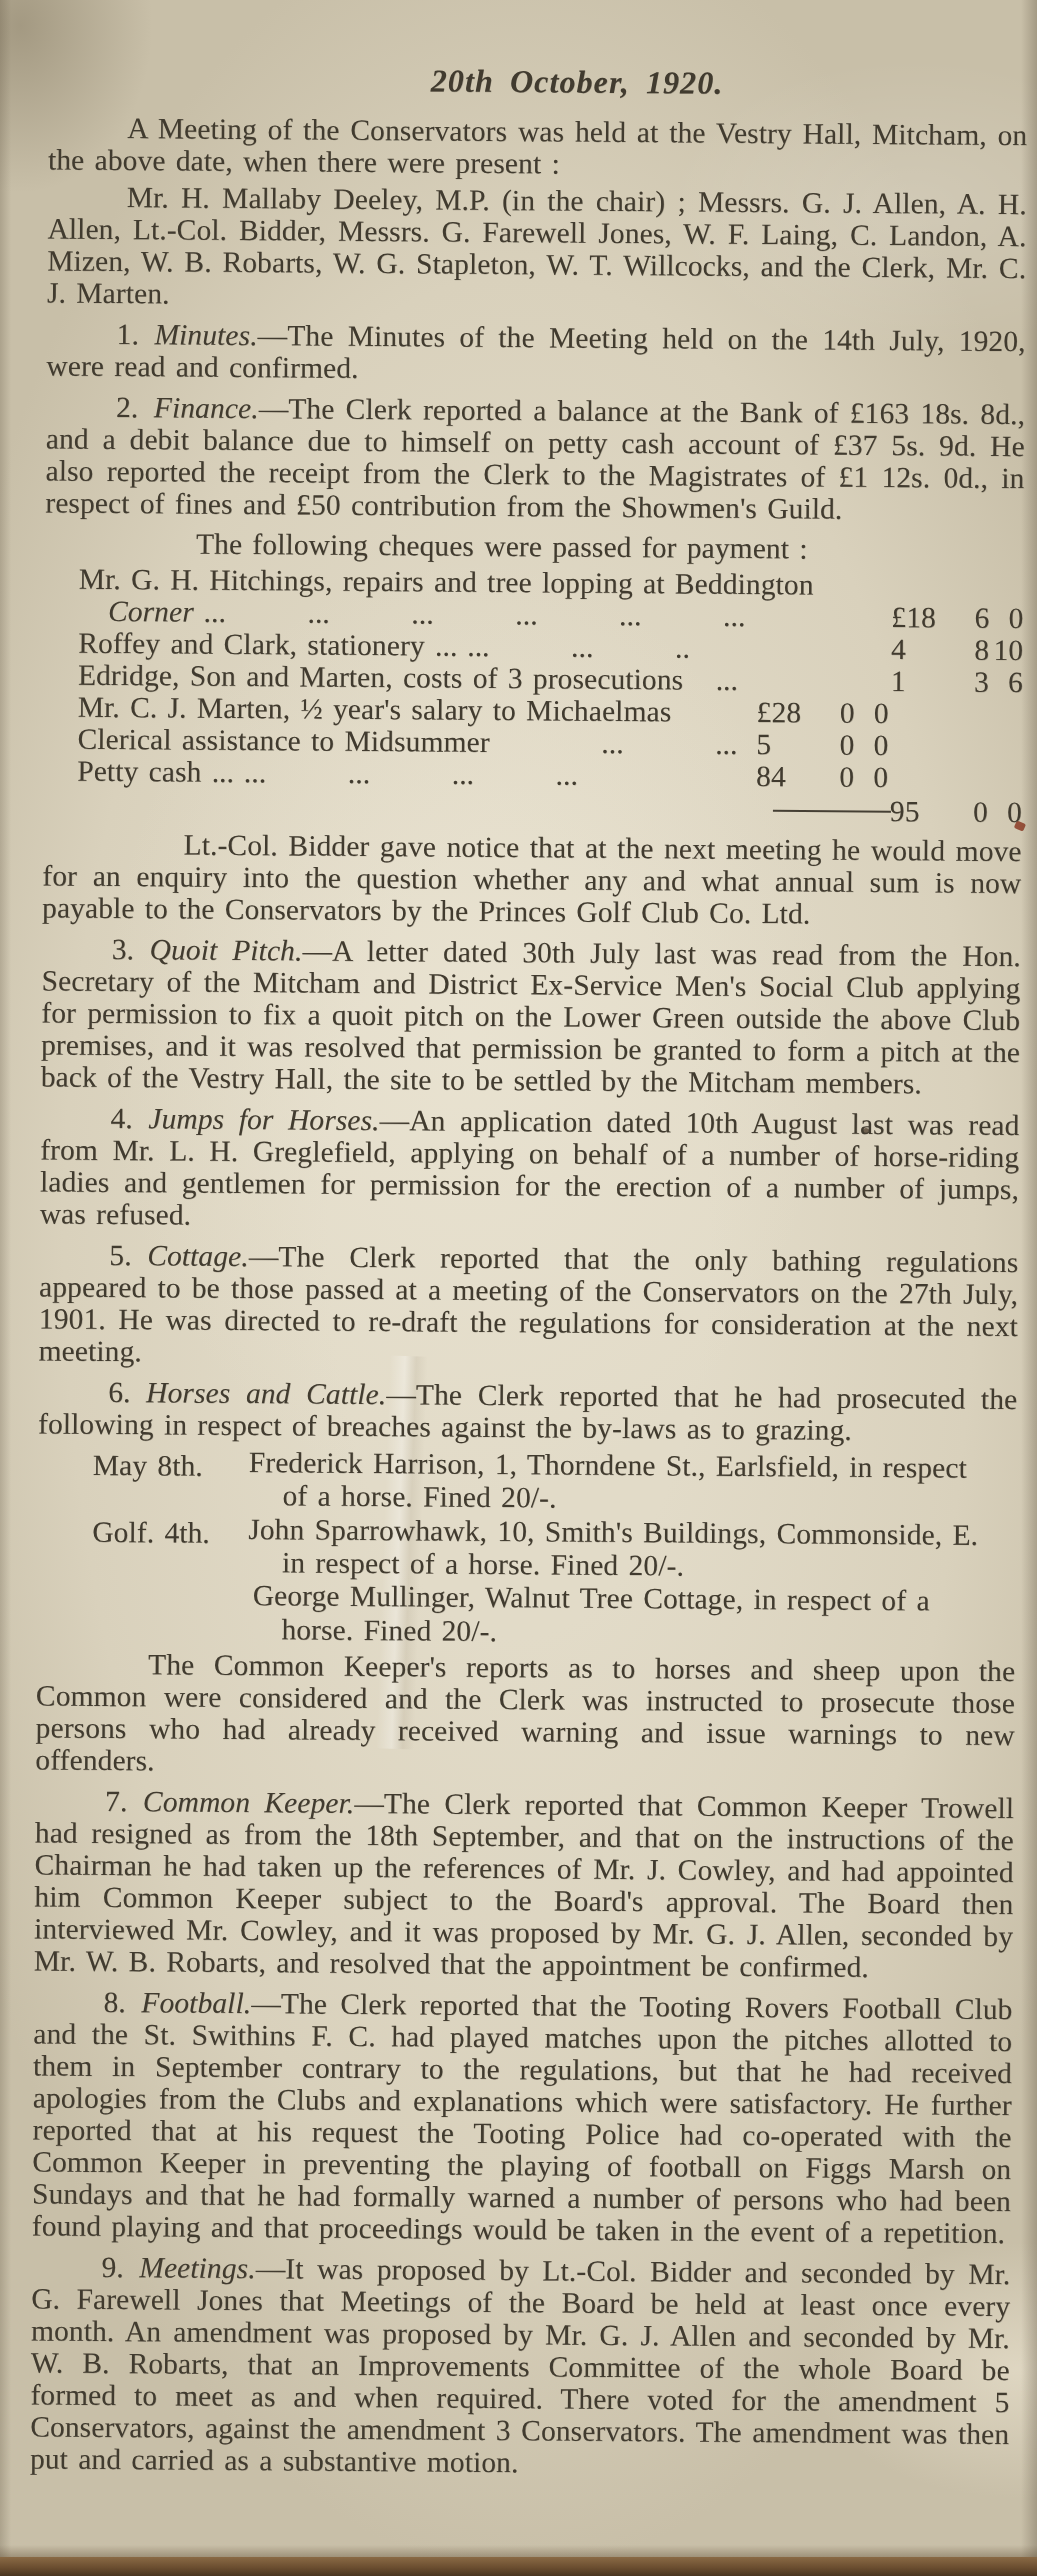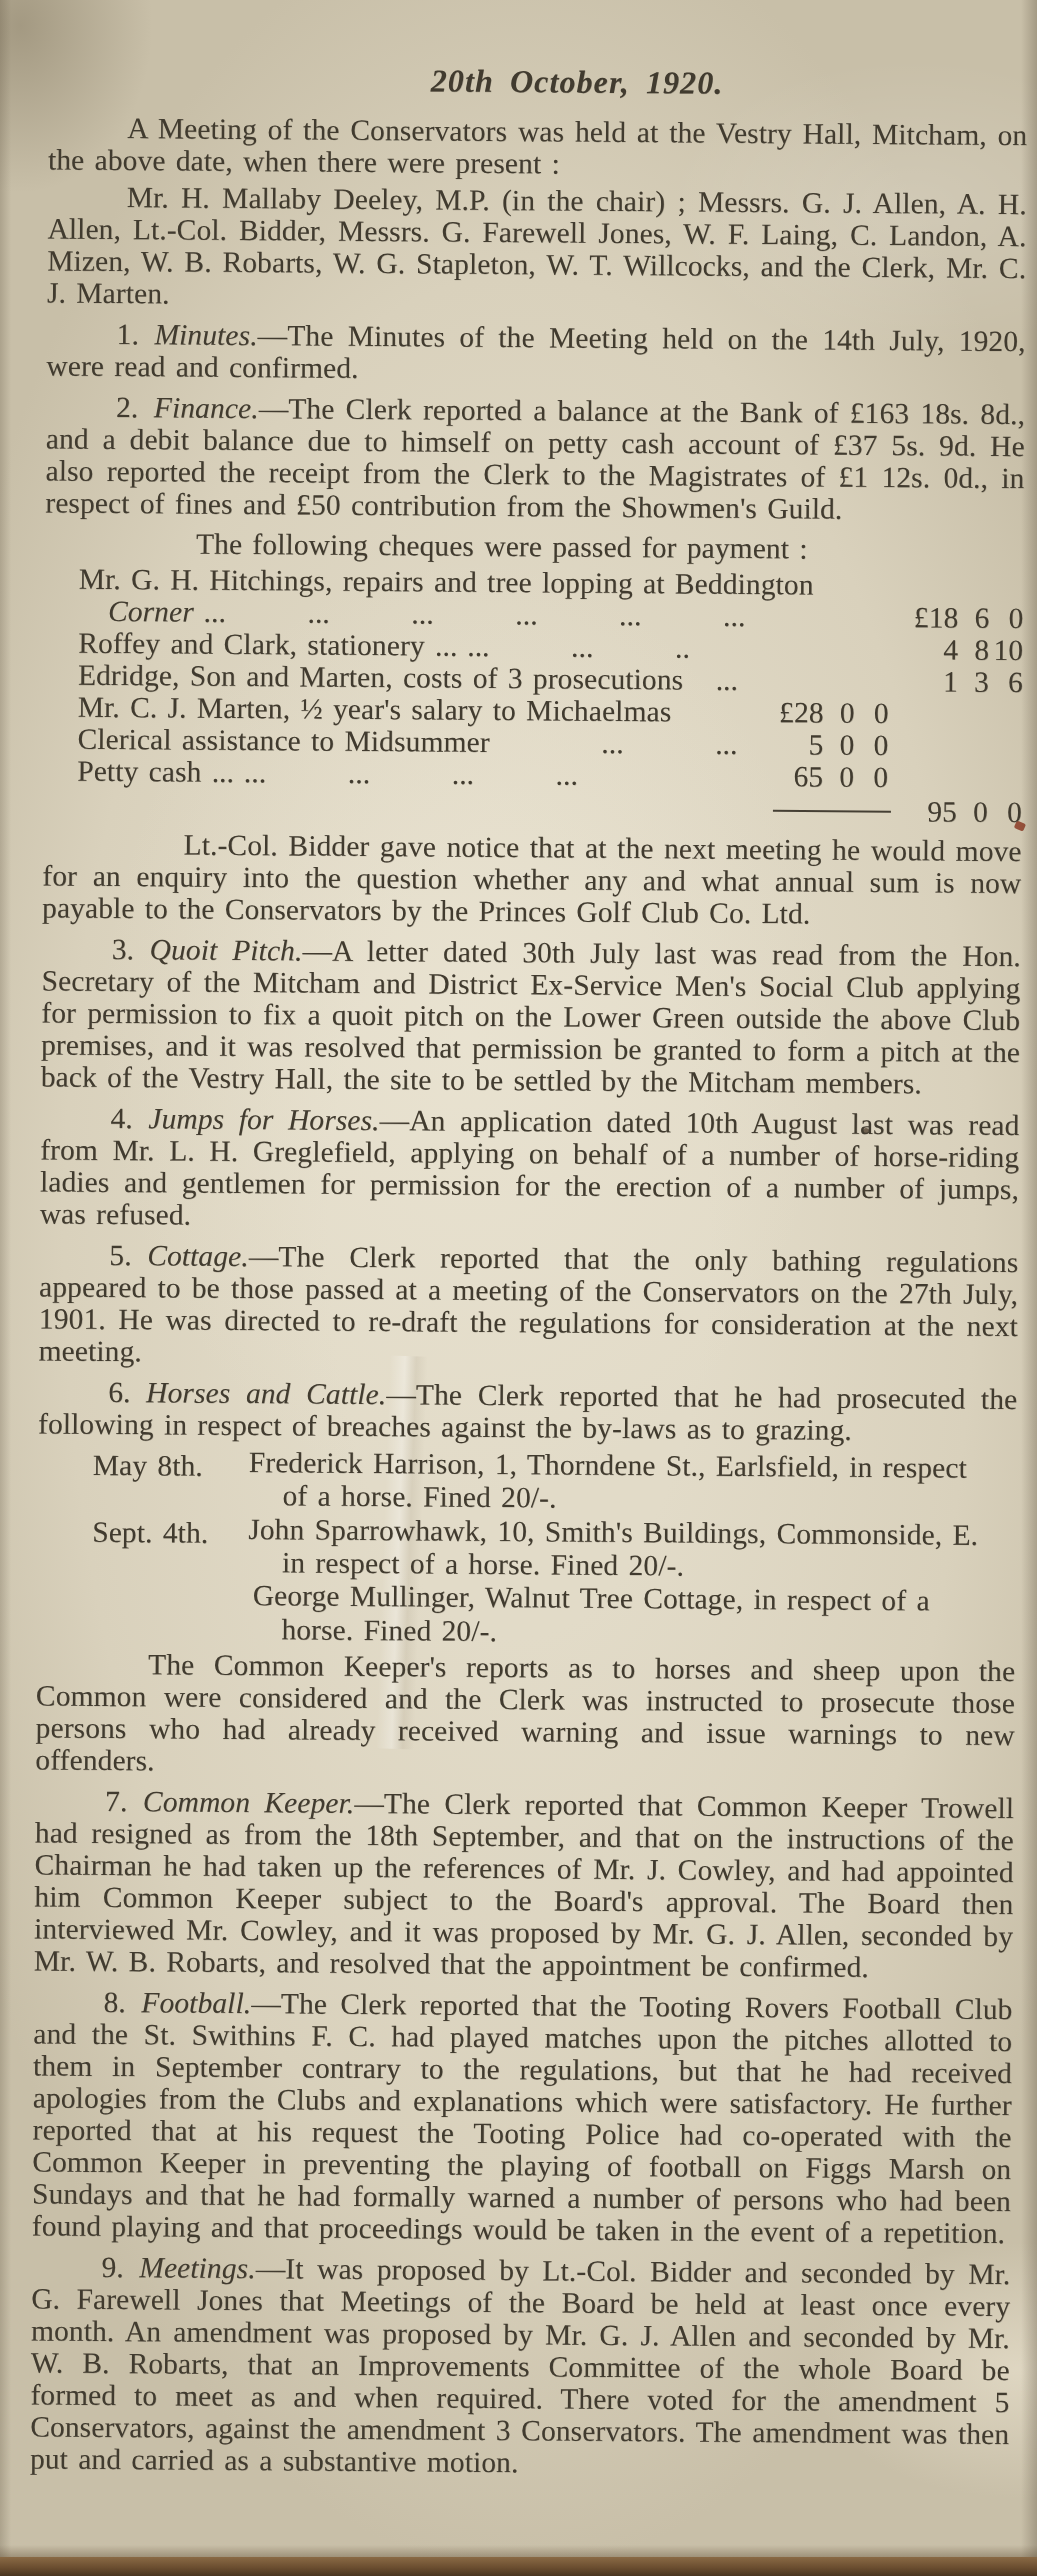--- a/index.html
+++ b/index.html
@@ -52,21 +52,21 @@
   .sec .ital{font-style:italic;}
   .cheques-intro{text-indent:151px;margin-top:8.4px;margin-bottom:4.2px;}
   .cheques{margin:1.4px 0 4.2px 34px;}
   .crow{display:grid;grid-template-columns:auto 1fr 141px 134px;align-items:baseline;}
   .cdesc{white-space:nowrap;}
   .cdesc.full{grid-column:1/5;white-space:normal;}
   .cdesc.ind{padding-left:29.5px;font-style:italic;}
   .cdots{overflow:hidden;white-space:nowrap;word-spacing:74px;padding:0 9.8px;}
   .cdots.dots-right{text-align:right;word-spacing:84px;}
   .camt{display:flex;justify-content:flex-end;}
-  .camt .al{width:67px;text-align:right;}
+  .camt .al{width:67px;text-align:left;}
   .camt .as{width:31px;text-align:right;}
   .camt .ad{width:34px;text-align:right;}
   .total-row{margin-top:1.4px;}
   .sumline{display:inline-block;width:118px;border-top:2.1px solid #453f34;transform:translateY(-8.4px);margin-right:-2.8px;}
   .note-para{text-indent:141px;margin-top:7px;margin-bottom:4.9px;}
   .pros-block{margin-top:2.8px;}
   .pline{position:relative;text-align:left;margin-bottom:1.4px;}
   .p-first{padding-left:211px;}
   .p-first.nodate{padding-left:216px;}
   .p-cont{padding-left:245px;}
@@ -153,21 +153,21 @@
           <span class="al">5</span>
           <span class="as">0</span>
           <span class="ad">0</span>
         </span>
       <span class="camt outer"></span>
     </div>
     <div class="crow">
       <span class="cdesc">Petty cash ...</span>
       <span class="cdots">... ... ... ...</span>
       <span class="camt inner">
-          <span class="al">65</span>
+          <span class="al">84</span>
           <span class="as">0</span>
           <span class="ad">0</span>
         </span>
       <span class="camt outer"></span>
     </div>
     <div class="crow total-row">
       <span class="cdesc"></span>
       <span class="cdots"></span>
       <span class="camt inner">
           <span class="sumline"></span>
@@ -186,21 +186,21 @@
 
   <p class="sec"><span class="num">4.</span><span class="ital">Jumps for Horses.</span><span>—An application dated 10th August last was read from Mr. L. H. Greglefield, applying on behalf of a number of horse-riding ladies and gentlemen for permission for the erection of a number of jumps, was refused.</span></p>
 
   <p class="sec"><span class="num">5.</span><span class="ital">Cottage.</span><span>—The Clerk reported that the only bathing regulations appeared to be those passed at a meeting of the Conservators on the 27th July, 1901.  He was directed to re-draft the regulations for consideration at the next meeting.</span></p>
 
   <p class="sec"><span class="num">6.</span><span class="ital">Horses and Cattle.</span><span>—The Clerk reported that he had prosecuted the following in respect of breaches against the by-laws as to grazing.</span></p>
 
   <div class="pros-block">
     <div class="pline p-first"><span class="pdate">May 8th.</span><span>Frederick Harrison, 1, Thorndene St., Earlsfield, in respect</span></div>
     <div class="pline p-cont">of a horse.  Fined 20/-.</div>
-    <div class="pline p-first"><span class="pdate">Sept. 4th.</span><span>John Sparrowhawk, 10, Smith's Buildings, Commonside, E.</span></div>
+    <div class="pline p-first"><span class="pdate">Golf. 4th.</span><span>John Sparrowhawk, 10, Smith's Buildings, Commonside, E.</span></div>
     <div class="pline p-cont">in respect of a horse.  Fined 20/-.</div>
     <div class="pline p-first nodate">George Mullinger, Walnut Tree Cottage, in respect of a</div>
     <div class="pline p-cont">horse.  Fined 20/-.</div>
   </div>
 
   <p class="keeper-para">The Common Keeper's reports as to horses and sheep upon the Common were considered and the Clerk was instructed to prosecute those persons who had already received warning and issue warnings to new offenders.</p>
 
   <p class="sec"><span class="num">7.</span><span class="ital">Common Keeper.</span><span>—The Clerk reported that Common Keeper Trowell had resigned as from the 18th September, and that on the instructions of the Chairman he had taken up the references of Mr. J. Cowley, and had appointed him Common Keeper subject to the Board's approval.  The Board then interviewed Mr. Cowley, and it was proposed by Mr. G. J. Allen, seconded by Mr. W. B. Robarts, and resolved that the appointment be confirmed.</span></p>
 
   <p class="sec"><span class="num">8.</span><span class="ital">Football.</span><span>—The Clerk reported that the Tooting Rovers Football Club and the St. Swithins F. C. had played matches upon the pitches allotted to them in September contrary to the regulations, but that he had received apologies from the Clubs and explanations which were satisfactory.  He further reported that at his request the Tooting Police had co-operated with the Common Keeper in preventing the playing of football on Figgs Marsh on Sundays and that he had formally warned a number of persons who had been found playing and that proceedings would be taken in the event of a repetition.</span></p>

